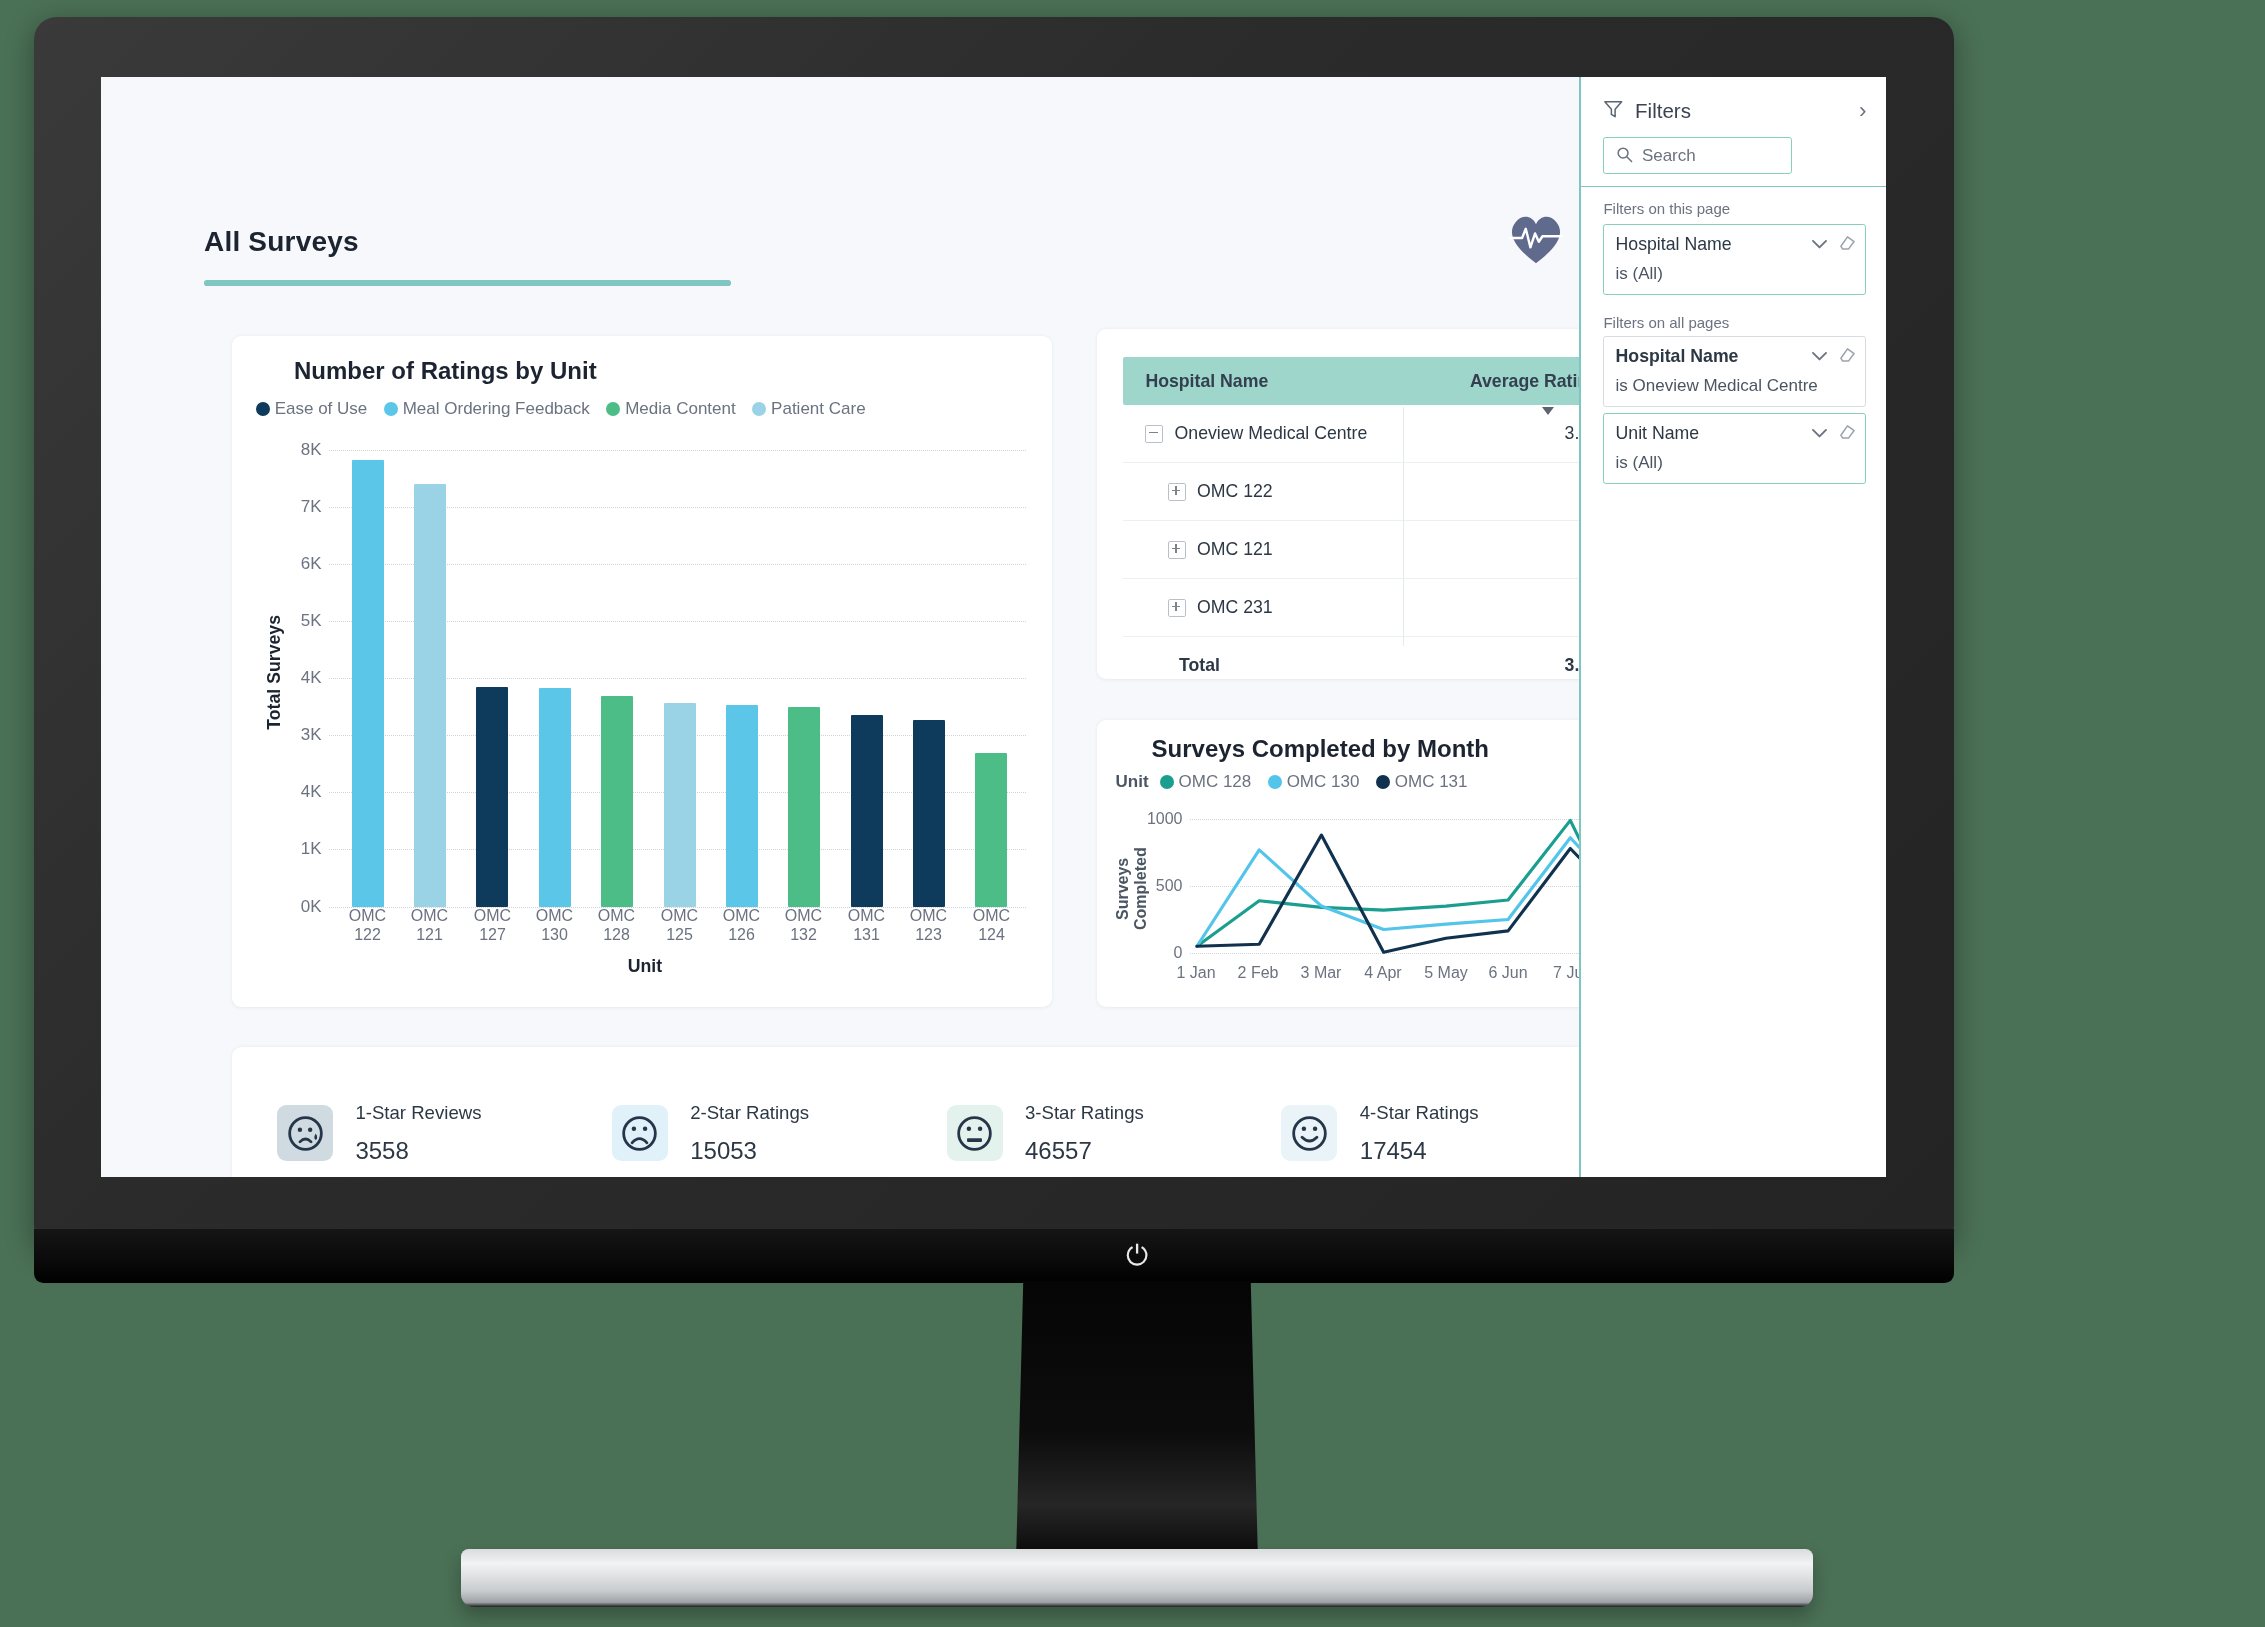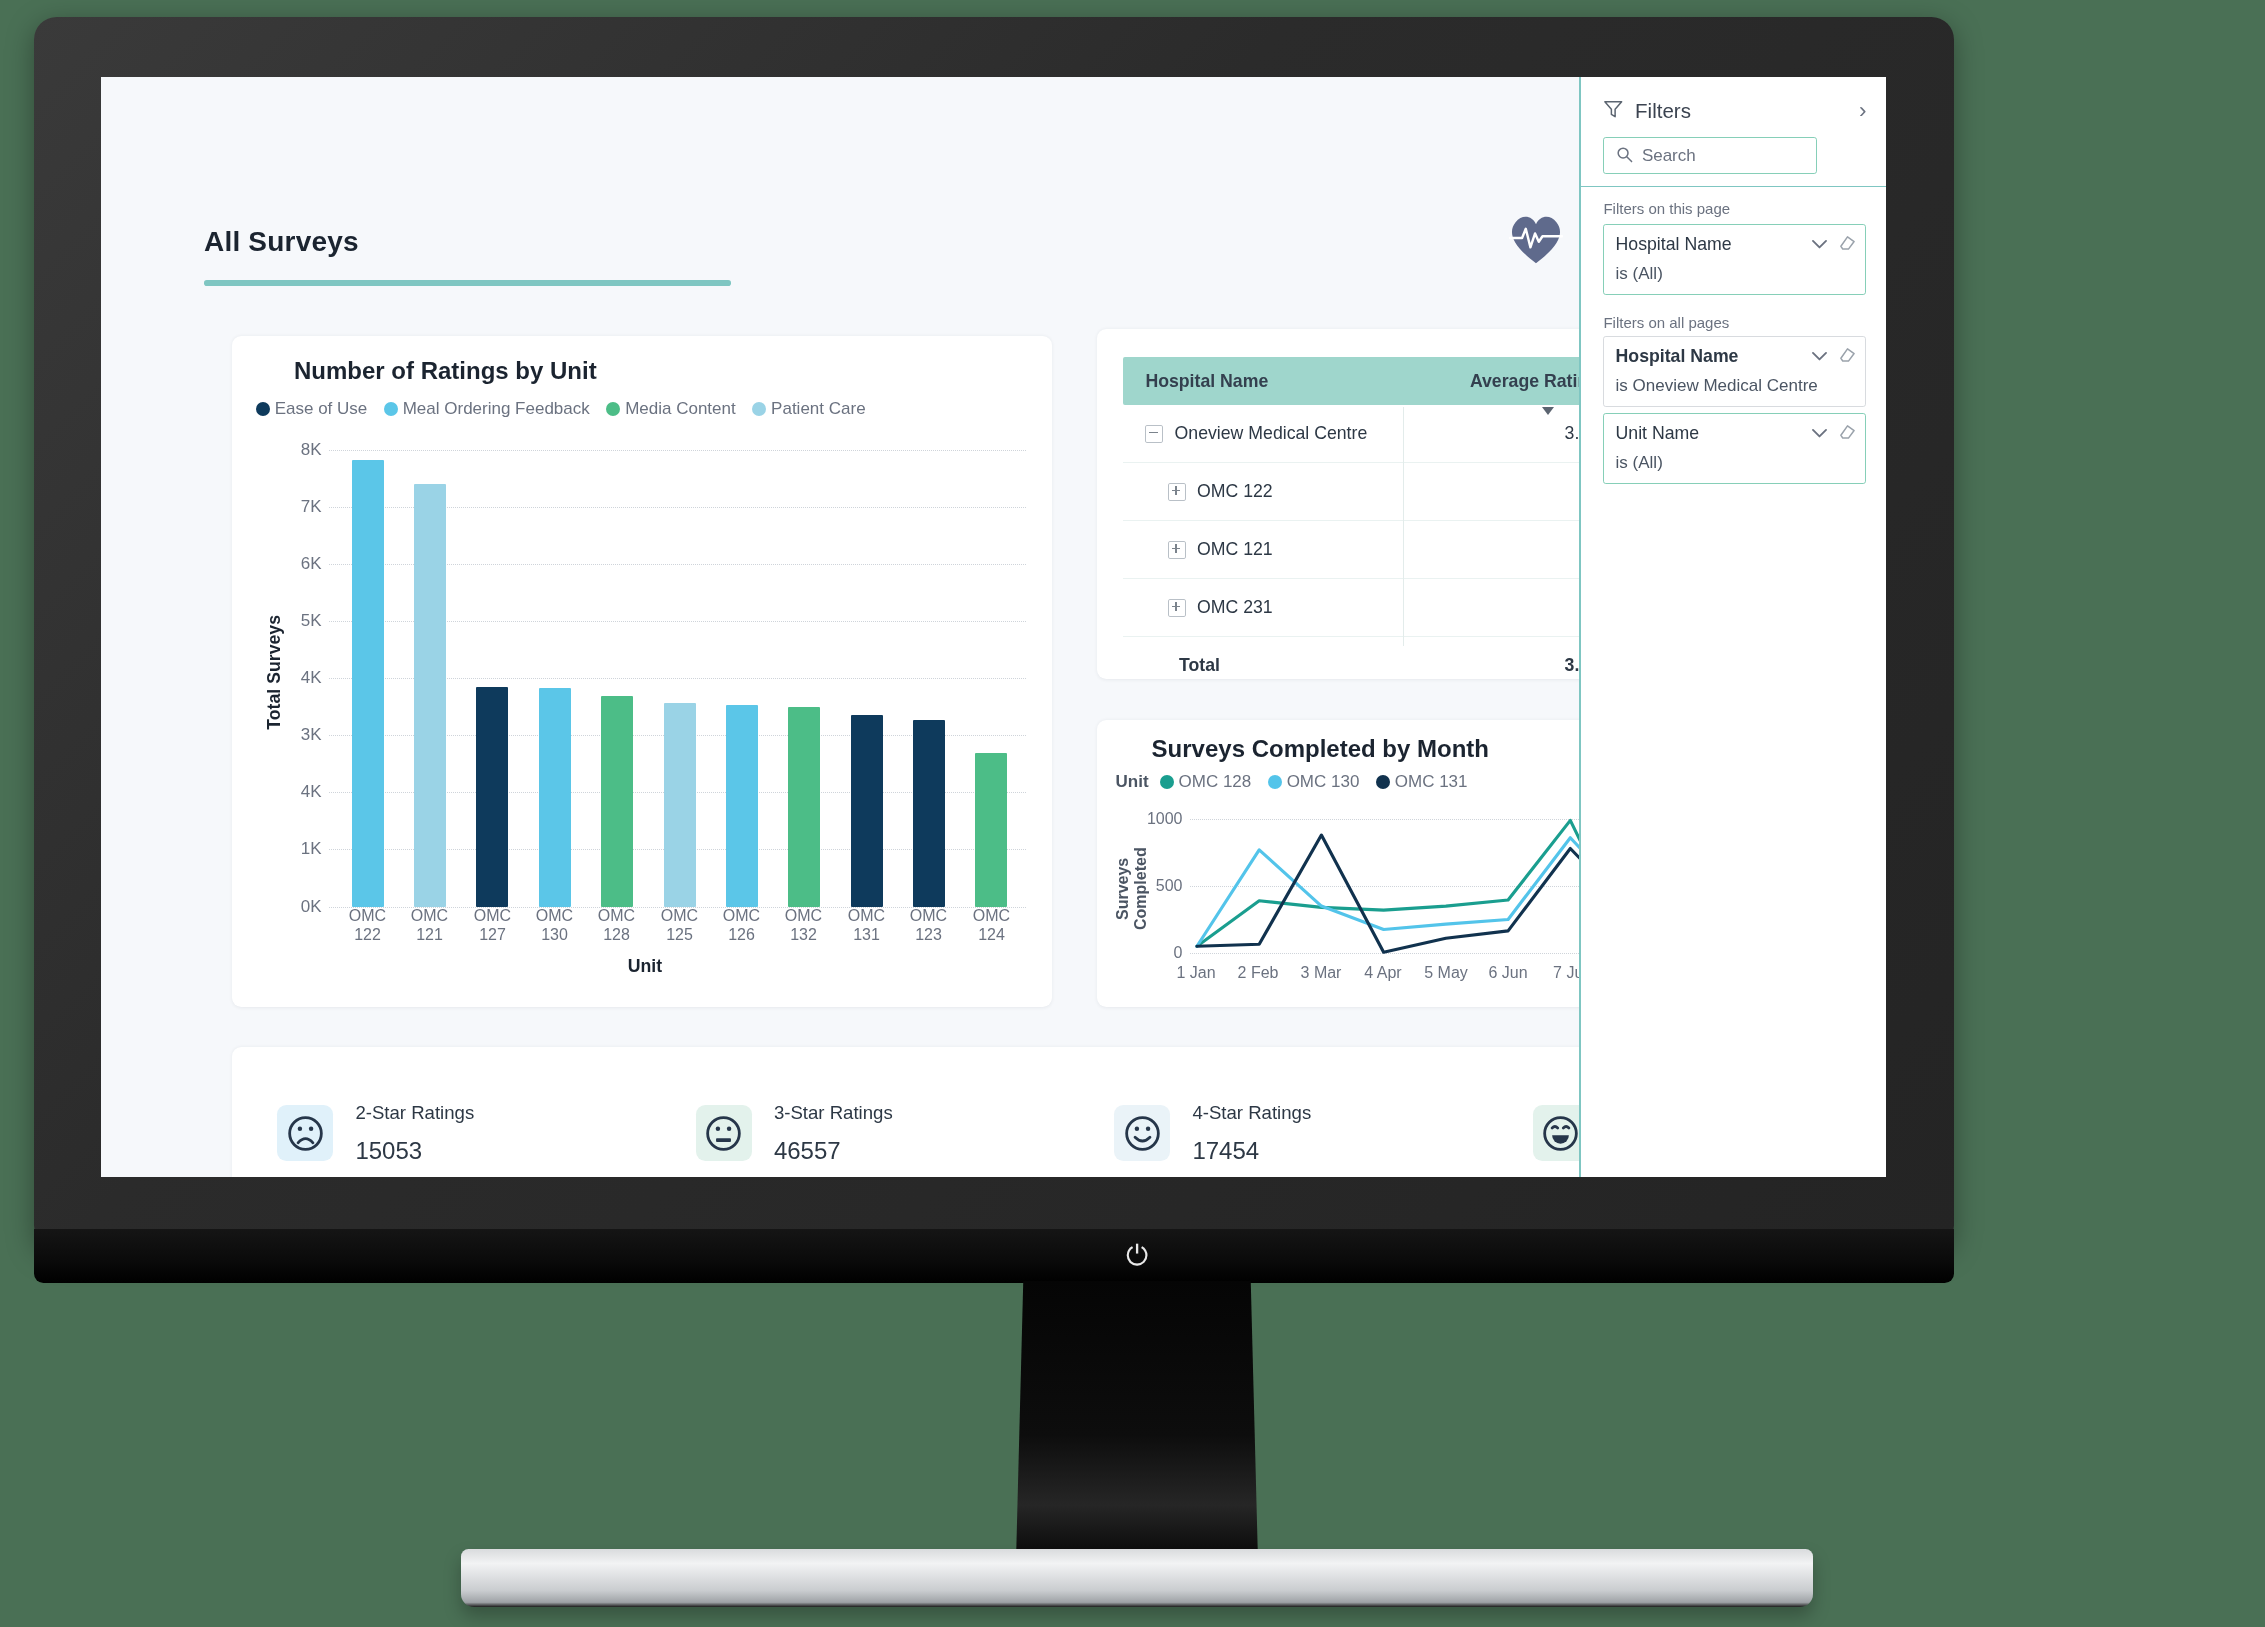--- a/index.html
+++ b/index.html
@@ -122,21 +122,21 @@
   .kpi-label{font-size:18.6px;color:#2d3845;}
   .kpi-value{font-size:24px;color:#2d3845;}
 
   
   #filters{position:absolute;left:1478px;top:0;width:308px;height:1100px;background:#fff;border-left:2.8px solid #7fc6c2;box-sizing:border-box;}
   #filters-head{position:absolute;left:0;top:0;width:100%;height:110px;border-bottom:1.9px solid #7fc6c2;box-sizing:border-box;}
   #filters-title-row{position:absolute;left:22.4px;top:20.5px;right:20.5px;display:flex;align-items:center;}
   #funnel-icon{margin-right:11.2px;}
   #filters-title{font-size:20.5px;color:#3b4350;}
   #expand-chevron{margin-left:auto;font-size:22.4px;color:#6b7280;}
-  #filter-search{position:absolute;left:22.4px;top:60px;width:214px;height:37px;border:1.9px solid #86cfb8;border-radius:2.8px;display:flex;align-items:center;gap:9.3px;padding:0 11.2px;box-sizing:border-box;}
+  #filter-search{position:absolute;left:22.4px;top:60px;width:189px;height:37px;border:1.9px solid #86cfb8;border-radius:2.8px;display:flex;align-items:center;gap:9.3px;padding:0 11.2px;box-sizing:border-box;}
   #filter-search-text{font-size:17px;color:#6b7280;}
   .filter-group-label{position:absolute;left:22.4px;font-size:15px;color:#6b7280;}
   .filter-card{position:absolute;left:22.4px;width:263px;box-sizing:border-box;border-radius:2.8px;padding:9.3px 11.2px;}
   .filter-card.active{border:1.9px solid #86cfb8;}
   .filter-card.plain{border:0.9px solid #d8dbdf;}
   .filter-card .fname{font-size:17.7px;color:#2d3845;}
   .filter-card .fname.bold{font-weight:bold;}
   .filter-card .fval{font-size:17px;color:#4b5563;margin-top:9px;}
   .fctrls{position:absolute;right:9.3px;top:9.3px;display:flex;align-items:center;gap:11.2px;}
   .fctrls span{font-size:17px;color:#6b7280;}
@@ -392,20 +392,35 @@
                 <div class="line-xlab" style="left: 643px; top: 158px;">10 Oct</div>
                 <div class="line-xlab" style="left: 706px; top: 158px;">11 Nov</div>
                 <div class="line-xlab" style="left: 768px; top: 158px;">12 Dec</div>
               </div>
           </div>
         </div>
 
         <div class="card" id="card-kpi">
           <div id="kpi-row">
               <div class="kpi">
+                <div class="kpi-icon" style="background:#cfdbe1">
+                  <svg width="41" height="41" viewBox="0 0 44 44">
+                    <circle cx="22" cy="22" r="17" fill="none" stroke="#26364a" stroke-width="3"></circle>
+                    <circle cx="16" cy="18" r="2.4" fill="#26364a"></circle>
+                    <circle cx="27" cy="18" r="2.4" fill="#26364a"></circle>
+                    <path d="M16 31 Q22 25 28 31" fill="none" stroke="#26364a" stroke-width="3" stroke-linecap="round"></path>
+                    <path d="M33 22 q3 5 0 7 q-3 -2 0 -7" fill="#26364a"></path>
+                  </svg>
+                </div>
+                <div class="kpi-text">
+                  <div class="kpi-label">1-Star Reviews</div>
+                  <div class="kpi-value">3558</div>
+                </div>
+              </div>
+              <div class="kpi">
                 <div class="kpi-icon" style="background:#e0f1fa">
                   <svg width="41" height="41" viewBox="0 0 44 44">
                     <circle cx="22" cy="22" r="17" fill="none" stroke="#26364a" stroke-width="3"></circle>
                     <circle cx="16" cy="17" r="2.4" fill="#26364a"></circle>
                     <circle cx="28" cy="17" r="2.4" fill="#26364a"></circle>
                     <path d="M14 32 Q22 23 30 32" fill="none" stroke="#26364a" stroke-width="3" stroke-linecap="round"></path>
                   </svg>
                 </div>
                 <div class="kpi-text">
                   <div class="kpi-label">2-Star Ratings</div>

